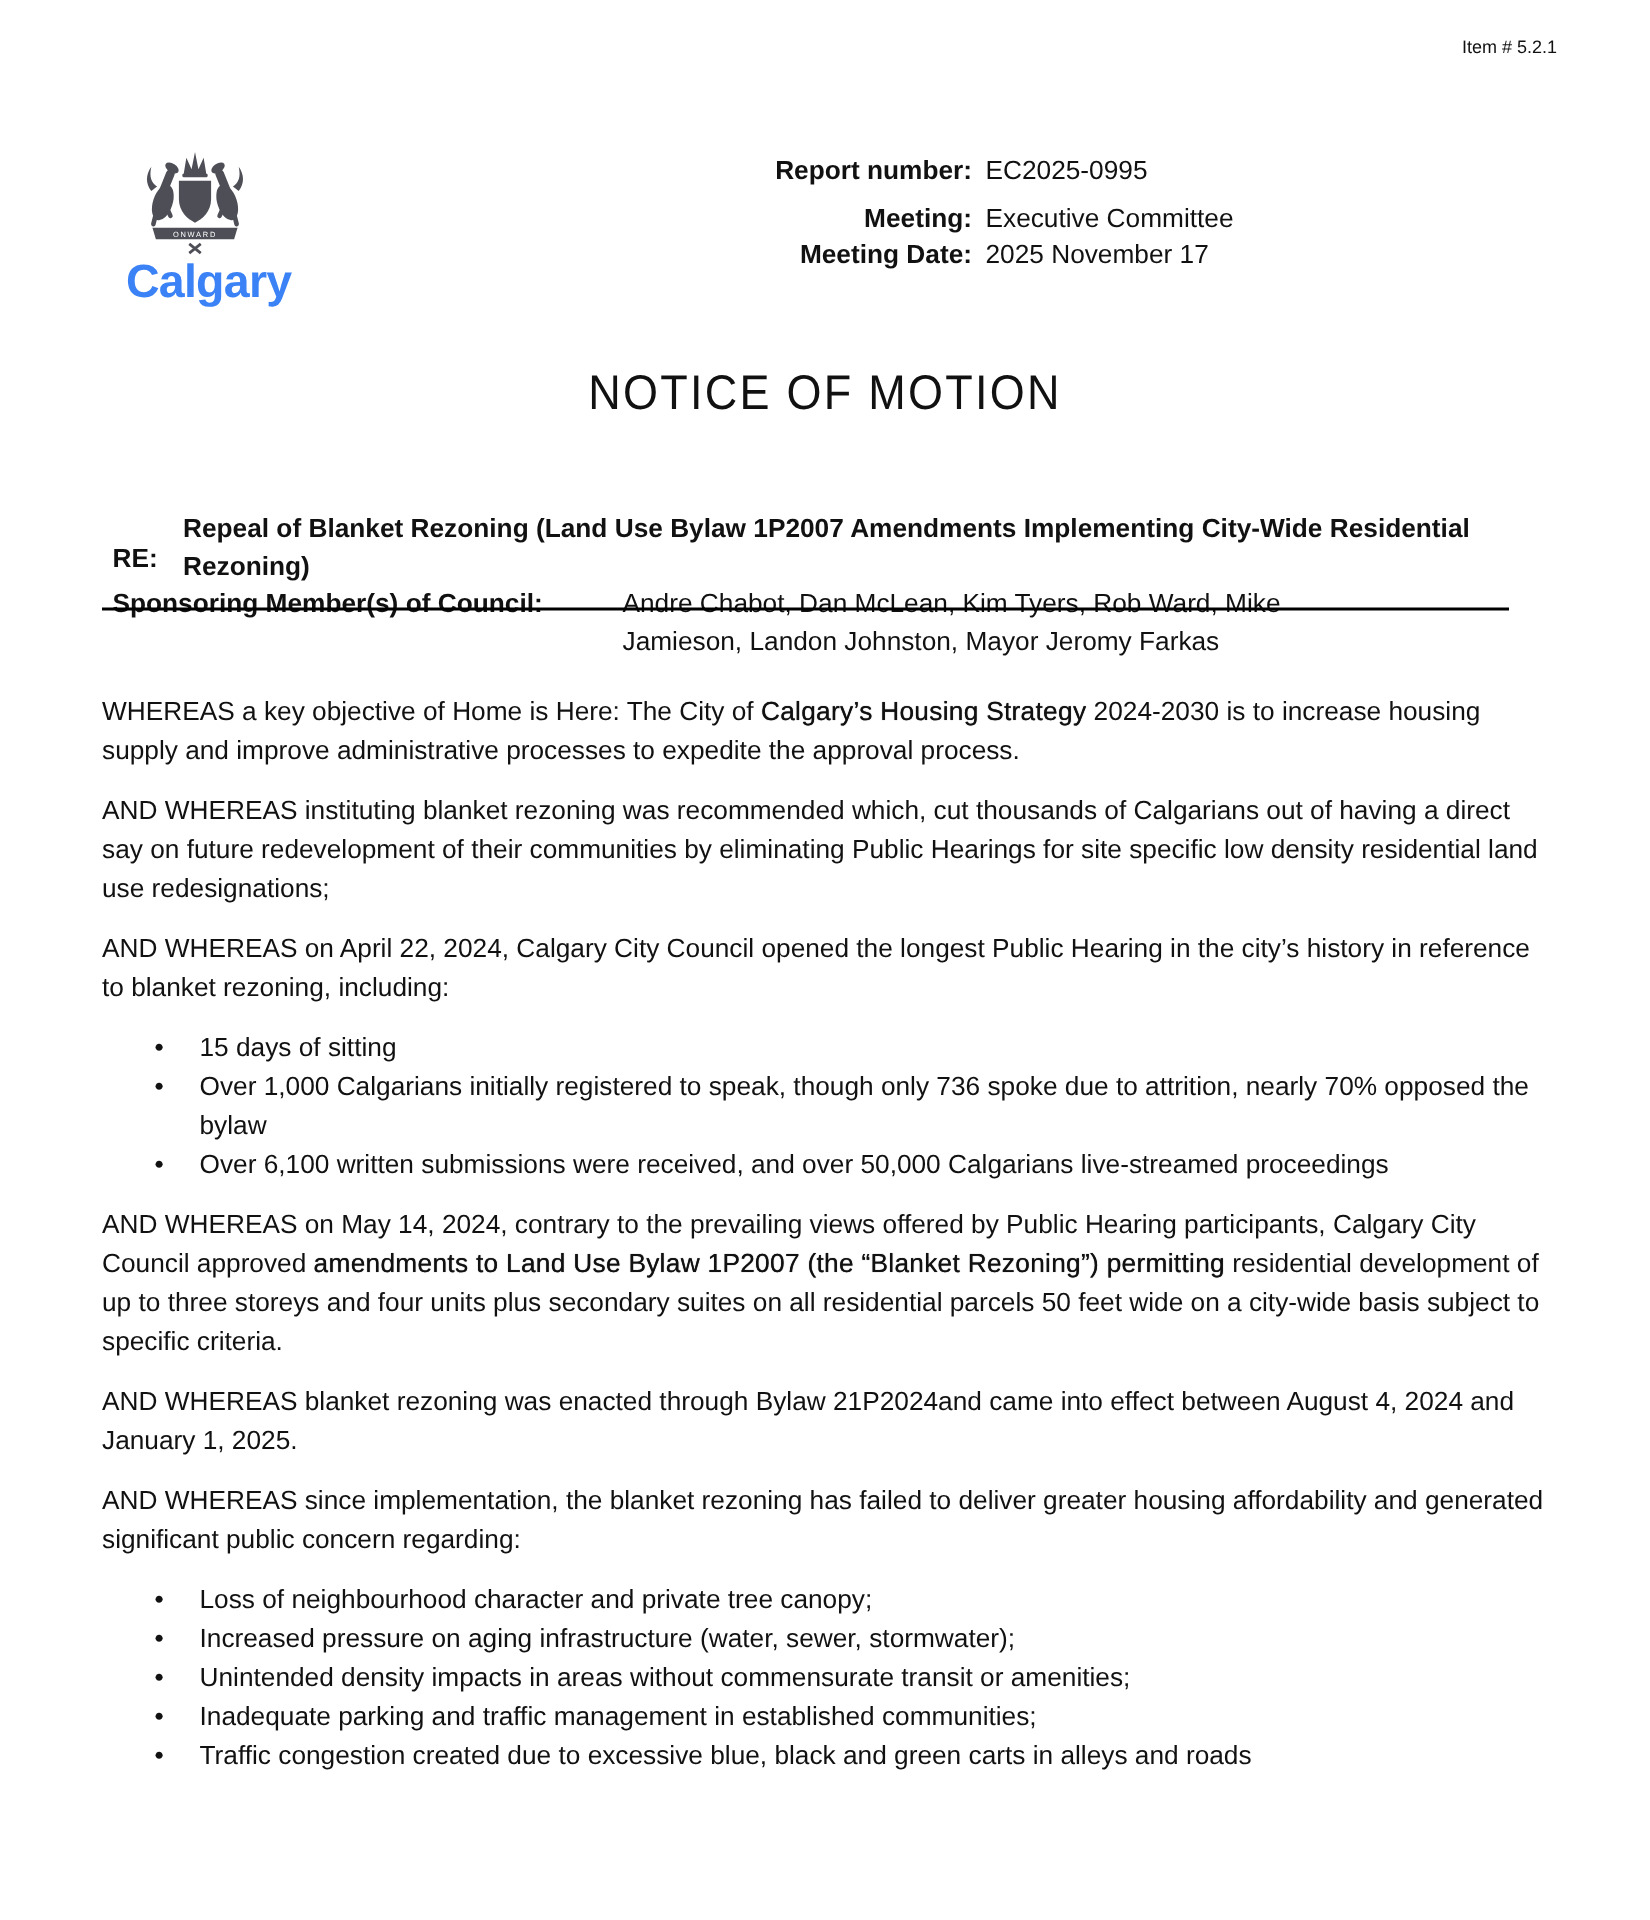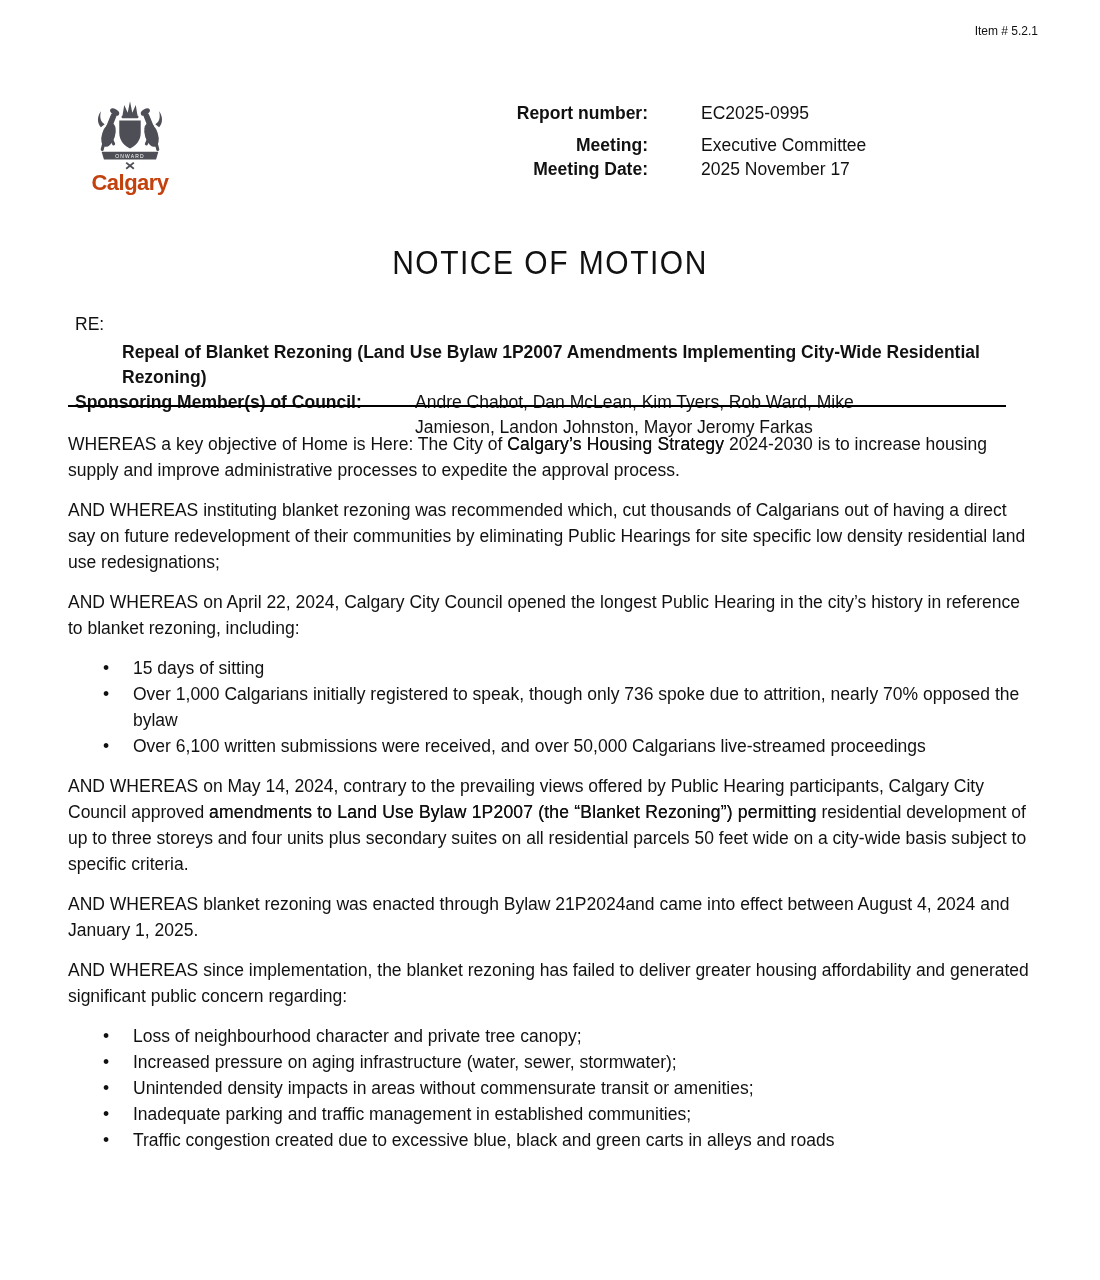--- a/index.html
+++ b/index.html
@@ -26,35 +26,35 @@
   .logo {
     position: absolute;
     left: 84px;
     top: 98px;
     width: 92px;
     text-align: center;
   }
   .logo svg { display: block; margin: 0 auto; }
   .logo-word {
     margin-top: 0px;
-    font-size: 22px;
+    font-size: 31px;
     font-weight: bold;
     letter-spacing: -0.5px;
-    color: #c2410c;
+    color: #3b82f6;
     line-height: 1;
   }
   
   .meta {
     position: absolute;
     left: 400px;
     top: 103px;
     width: 480px;
     font-size: 17.5px;
   }
-  .meta-row { display: flex; gap: 44px; }
+  .meta-row { display: flex; }
   .meta-row + .meta-row { margin-top: 11px; }
   .meta-row.gap-lg { margin-top: 3px; }
   .meta-label {
     flex: 0 0 248px;
     text-align: right;
     font-weight: bold;
     white-space: nowrap;
   }
   .meta-value { margin-left: 9px; white-space: nowrap; }
   
@@ -72,37 +72,37 @@
   
   .re-block {
     position: absolute;
     left: 75px;
     top: 312px;
     width: 940px;
     font-size: 17.5px;
     line-height: 25px;
   }
   .re-row { display: flex; }
-  .re-label { flex: 0 0 47px; font-weight: normal; }
+  .re-label { flex: 0 0 47px; font-weight: bold; margin-top: 48px; }
   .re-subject { font-weight: bold; width: 880px; margin-top: 28px; }
   .sponsor-row { display: flex; margin-top: 0px; }
   .sponsor-label { flex: 0 0 340px; font-weight: bold; white-space: nowrap; }
   .sponsor-value { width: 475px; }
   .rule {
     position: absolute;
     left: 68px;
     top: 405px;
     width: 938px;
     border-top: 2px solid #000;
   }
   
   .doc-body {
     position: absolute;
     left: 68px;
-    top: 431px;
+    top: 461px;
     width: 963px;
     font-size: 17.5px;
     line-height: 26px;
   }
   .doc-body p { margin: 0 0 14px 0; }
   .doc-body p.extra-gap { margin-top: 34px; }
   .doc-body ul {
     list-style: none;
     margin: 0 0 14px 0;
     padding: 0;

